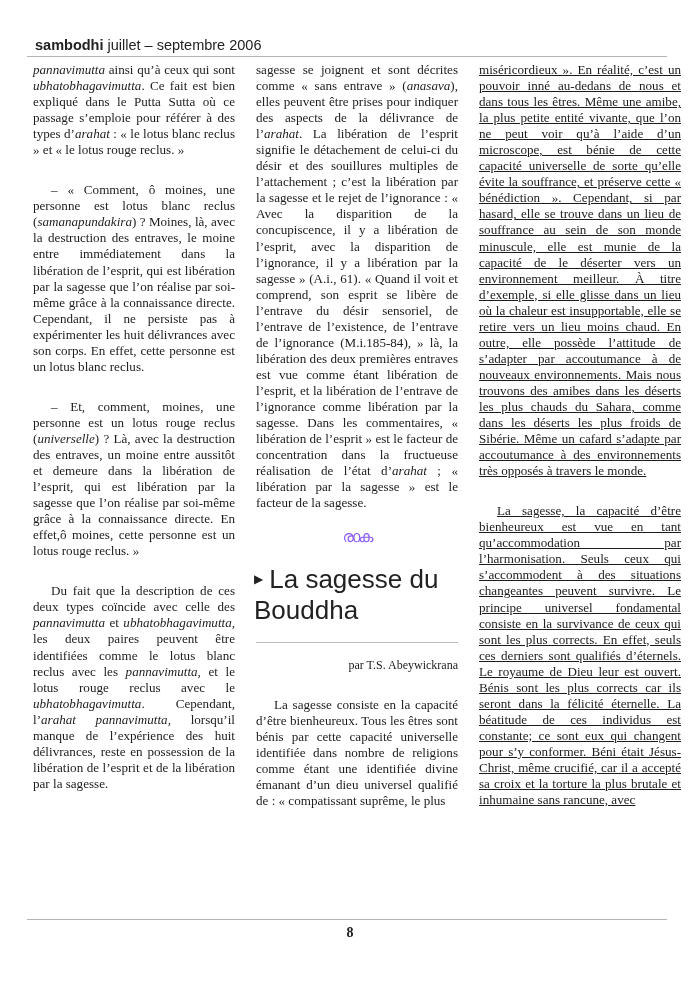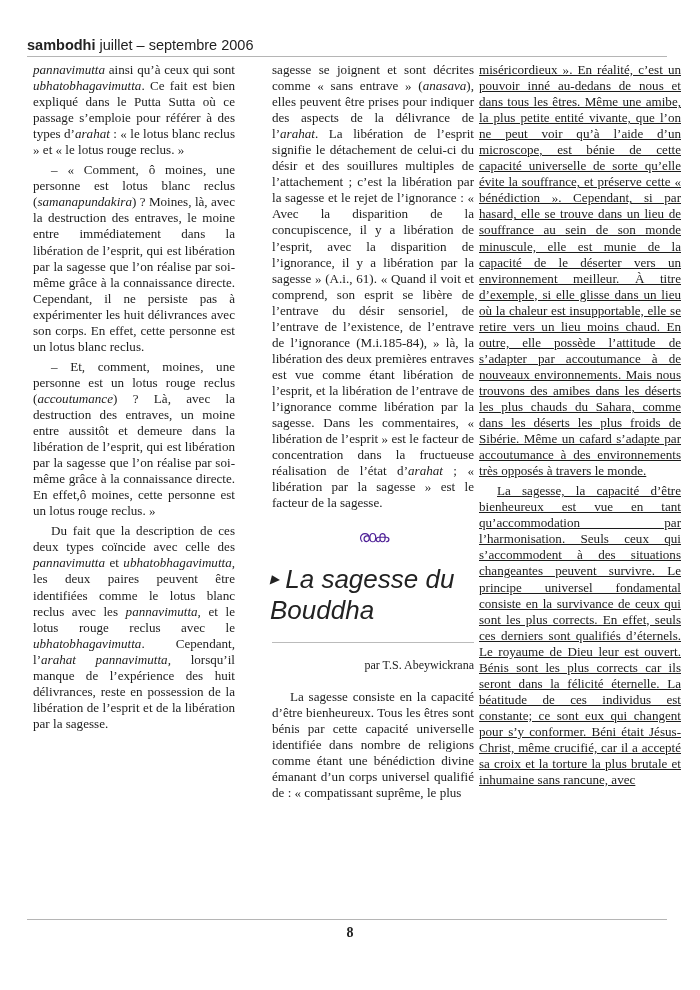--- a/index.html
+++ b/index.html
@@ -1,55 +1,55 @@
 <!DOCTYPE html>
 <html><head>
 <meta charset="utf-8">
 <style>
   html, body { margin: 0; padding: 0; background: #ffffff; }
   body { width: 700px; height: 990px; position: relative; overflow: hidden; color: #1a1a1a; }
-  .header { position: absolute; left: 27px; top: 36px; width: 640px; font-family: "Liberation Sans", sans-serif; font-size: 14.5px; color: #222; line-height: 18px; }
+  .header { position: absolute; left: 35px; top: 36px; width: 640px; font-family: "Liberation Sans", sans-serif; font-size: 14.5px; color: #222; line-height: 18px; }
   .header b { font-weight: bold; }
   .header-rule { position: absolute; left: 27px; top: 56px; width: 640px; height: 0; border-top: 1px solid #b5b5b5; }
   .col { position: absolute; top: 62px; width: 202px; font-family: "Liberation Serif", serif; font-size: 13.1px; line-height: 16.05px; text-align: justify; color: #1c1c1c; }
   .col p { margin: 0; }
-  .col p + p { margin-top: 4px; }
+  .col p + p { margin-top: 24px; }
   .col .ind { text-indent: 18px; }
   .col i { font-style: italic; }
   #col1 { left: 33px; font-family: Liberation Serif, serif; }
-  #col2 { left: 272px; }
+  #col2 { left: 256px; }
   #col3 { left: 479px; text-decoration: underline; }
-  .ornament { text-align: center; font-size: 16px; margin: 18px 0 18px 0; color: #4c1d95; letter-spacing: -2px; }
-  .art-title { font-family: "Liberation Sans", sans-serif; font-size: 26px; line-height: 29px; text-align: left; color: #222; margin: 20px 0 17px -2px; font-style: italic; }
+  .ornament { text-align: center; font-size: 16px; margin: 18px 0 18px 0; color: #8b5cf6; letter-spacing: -2px; }
+  .art-title { font-family: "Liberation Sans", sans-serif; font-size: 26px; line-height: 29px; text-align: left; color: #222; margin: 20px 0 17px -2px; }
   .art-title .tri { font-size: 12px; vertical-align: middle; margin-right: 6px; position: relative; top: -2px; }
   .title-rule { border-top: 1px solid #bbb; margin: 5px 0 14px 0; }
   .byline { text-align: right; font-size: 12px; margin-bottom: 16px !important; }
   .footer-rule { position: absolute; left: 27px; top: 919px; width: 640px; border-top: 1px solid #b5b5b5; }
   .page-num { position: absolute; left: 0; top: 925px; width: 700px; text-align: center; font-family: "Liberation Serif", serif; font-weight: bold; font-size: 14px; color: #222; }
 </style>
 </head>
 <body>
 
 <div class="header"><b>sambodhi</b><span> juillet – septembre 2006</span></div>
 <div class="header-rule"></div>
 
 <div class="col" id="col1">
   <p><i>pannavimutta</i> ainsi qu’à ceux qui sont <i>ubhatobhagavimutta</i>. Ce fait est bien expliqué dans le Putta Sutta où ce passage s’emploie pour référer à des types d’<i>arahat</i> : « le lotus blanc reclus » et « le lotus rouge reclus. »</p>
   <p class="ind">– « Comment, ô moines, une personne est lotus blanc reclus (<i>samanapundakira</i>) ? Moines, là, avec la destruction des entraves, le moine entre immédiatement dans la libération de l’esprit, qui est libération par la sagesse que l’on réalise par soi-même grâce à la connaissance directe. Cependant, il ne persiste pas à expérimenter les huit délivrances avec son corps. En effet, cette personne est un lotus blanc reclus.</p>
-  <p class="ind">– Et, comment, moines, une personne est un lotus rouge reclus (<i>accoutumance</i>) ? Là, avec la destruction des entraves, un moine entre aussitôt et demeure dans la libération de l’esprit, qui est libération par la sagesse que l’on réalise par soi-même grâce à la connaissance directe. En effet,ô moines, cette personne est un lotus rouge reclus. »</p>
+  <p class="ind">– Et, comment, moines, une personne est un lotus rouge reclus (<i>universelle</i>) ? Là, avec la destruction des entraves, un moine entre aussitôt et demeure dans la libération de l’esprit, qui est libération par la sagesse que l’on réalise par soi-même grâce à la connaissance directe. En effet,ô moines, cette personne est un lotus rouge reclus. »</p>
   <p class="ind">Du fait que la description de ces deux types coïncide avec celle des <i>pannavimutta</i> et <i>ubhatobhagavimutta</i>, les deux paires peuvent être identifiées comme le lotus blanc reclus avec les <i>pannavimutta</i>, et le lotus rouge reclus avec le <i>ubhatobhagavimutta</i>. Cependant, l’<i>arahat pannavimutta,</i> lorsqu’il manque de l’expérience des huit délivrances,  reste en possession de la libération de l’esprit et de la libération par la sagesse.</p>
 </div>
 
 <div class="col" id="col2">
   <p>sagesse se joignent et sont décrites comme « sans entrave » (<i>anasava</i>), elles peuvent être prises pour indiquer des aspects de la délivrance de l’<i>arahat</i>. La libération de l’esprit signifie le détachement de celui-ci du désir et des souillures multiples de l’attachement ; c’est la libération par la sagesse et le rejet de l’ignorance : « Avec la disparition de la concupiscence, il y a libération de l’esprit, avec la disparition de l’ignorance, il y a libération par la sagesse » (A.i., 61). « Quand il voit et comprend, son esprit se libère de l’entrave du désir sensoriel, de l’entrave de l’existence, de l’entrave de l’ignorance (M.i.185-84), » là, la libération des deux premières entraves est vue comme étant libération de l’esprit, et la libération de l’entrave de l’ignorance comme libération par la sagesse. Dans les commentaires, « libération de l’esprit » est le facteur de concentration dans la fructueuse réalisation de l’état d’<i>arahat</i> ; « libération par la sagesse » est le facteur de la sagesse.</p>
   <div class="ornament">ര൦ക</div>
   <div class="art-title"><span class="tri">▶</span><span>La sagesse du Bouddha</span></div>
   <div class="title-rule"></div>
   <p class="byline">par T.S. Abeywickrana</p>
-  <p class="ind">La sagesse consiste en la capacité d’être bienheureux. Tous les êtres sont bénis par cette capacité universelle identifiée dans nombre de religions comme étant une bénédiction divine émanant d’un corps universel qualifié de : « compatissant suprême, le plus</p>
+  <p class="ind">La sagesse consiste en la capacité d’être bienheureux. Tous les êtres sont bénis par cette capacité universelle identifiée dans nombre de religions comme étant une identifiée divine émanant d’un dieu universel qualifié de : « compatissant suprême, le plus</p>
 </div>
 
 <div class="col" id="col3">
   <p>miséricordieux ». En réalité, c’est un pouvoir inné au-dedans de nous et dans tous les êtres. Même une amibe, la plus petite entité vivante, que l’on ne peut voir qu’à l’aide d’un microscope, est bénie de cette capacité universelle de sorte qu’elle évite la souffrance, et préserve cette « bénédiction ». Cependant, si par hasard, elle se trouve dans un lieu de souffrance au sein de son monde minuscule, elle est munie de la capacité de le déserter vers un environnement meilleur. À titre d’exemple, si elle glisse dans un lieu où la chaleur est insupportable, elle se retire vers un lieu moins chaud. En outre, elle possède l’attitude de s’adapter par accoutumance à de nouveaux environnements. Mais nous trouvons des amibes dans les déserts les plus chauds du Sahara, comme dans les déserts les plus froids de Sibérie. Même un cafard s’adapte par accoutumance à des environnements très opposés à travers le monde.</p>
   <p class="ind">La sagesse, la capacité d’être bienheureux est vue en tant qu’accommodation par l’harmonisation. Seuls ceux qui s’accommodent à des situations changeantes peuvent survivre. Le principe universel fondamental consiste en la survivance de ceux qui sont les plus corrects. En effet, seuls ces derniers sont qualifiés d’éternels. Le royaume de Dieu leur est ouvert. Bénis sont les plus corrects car ils seront dans la félicité éternelle. La béatitude de ces individus est constante; ce sont eux qui changent pour s’y conformer. Béni était Jésus- Christ, même crucifié, car il a accepté sa croix et la torture la plus brutale et inhumaine sans rancune, avec</p>
 </div>
 
 <div class="footer-rule"></div>
 <div class="page-num">8</div>
 

